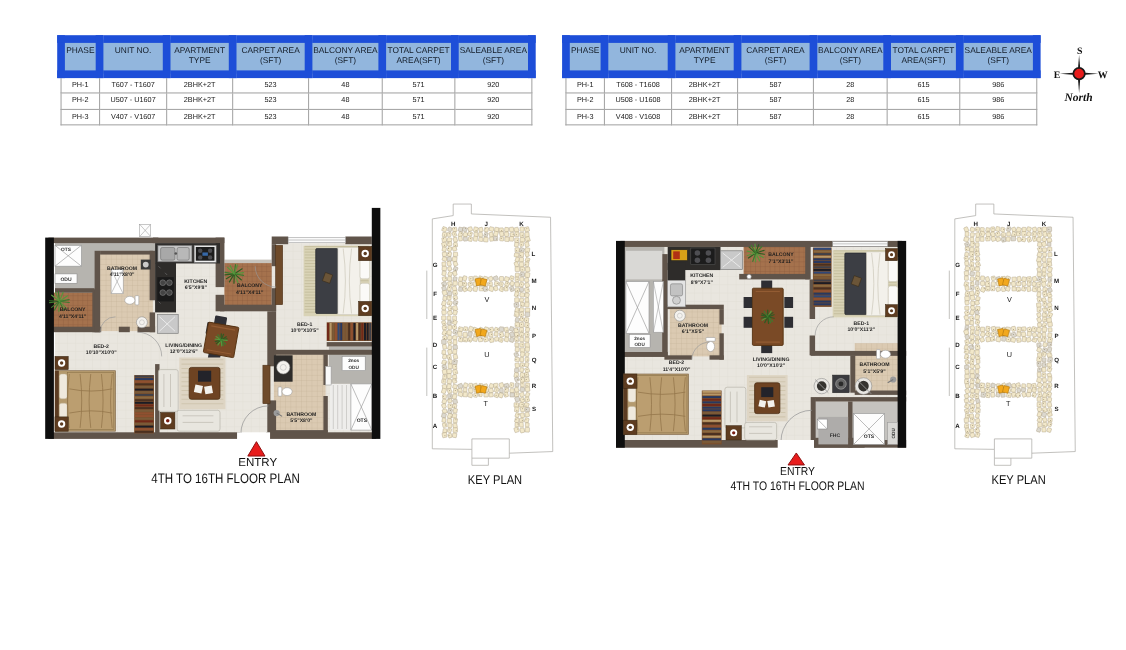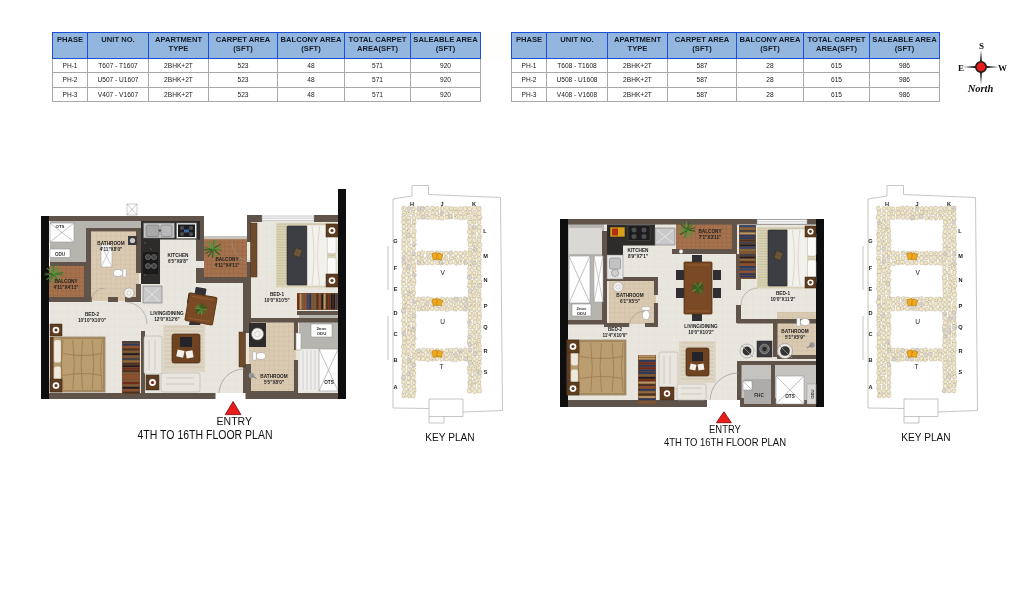--- a/index.html
+++ b/index.html
@@ -1,17 +1,17 @@
 <!DOCTYPE html>
 <html><head><meta charset="utf-8"><style>
 html,body{margin:0;padding:0;background:#fff;}
 .page{position:relative;width:1024px;height:591px;font-family:"Liberation Sans",sans-serif;overflow:hidden;background:#fff;}
 .abs{position:absolute;}
 table.spec{border-collapse:collapse;table-layout:fixed;font-family:"Liberation Sans",sans-serif;}
-table.spec th{background:#92b6dd;font-weight:bold;font-size:7.6px;color:#131c28;border:1px solid #1d4ed8;padding:1.5px 0 0 0;line-height:1.3;height:23px;vertical-align:top;}
+table.spec th{background:#92b6dd;font-weight:normal;font-size:7.6px;color:#131c28;border:7px solid #1d4ed8;padding:1.5px 0 0 0;line-height:1.3;height:23px;vertical-align:top;}
 table.spec td{font-size:6.6px;color:#1a1a1a;border:1px solid #a8a8a8;text-align:center;padding:0;height:13.6px;}
 .lbl{position:absolute;color:#111;white-space:nowrap;}
 </style></head>
 <body>
 <div class="page">
 
 <table class="spec abs" style="left:52px;top:32px;width:428px;">
       <colgroup>
         <col style="width:35px">
         <col style="width:61px">

